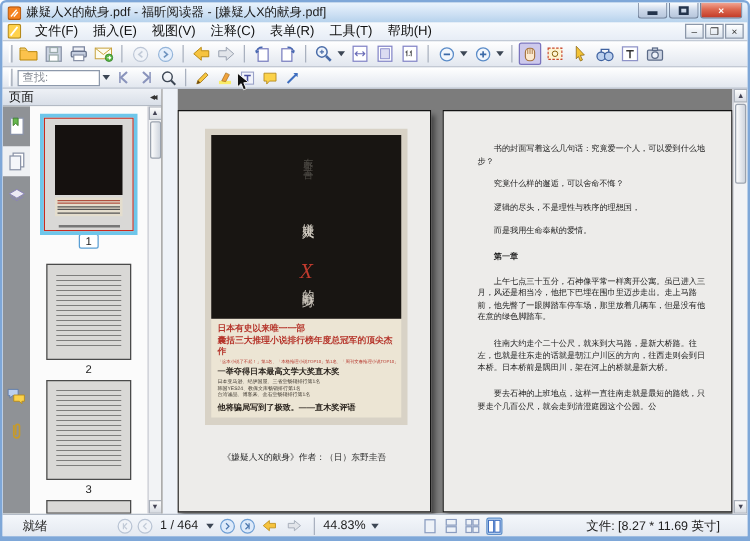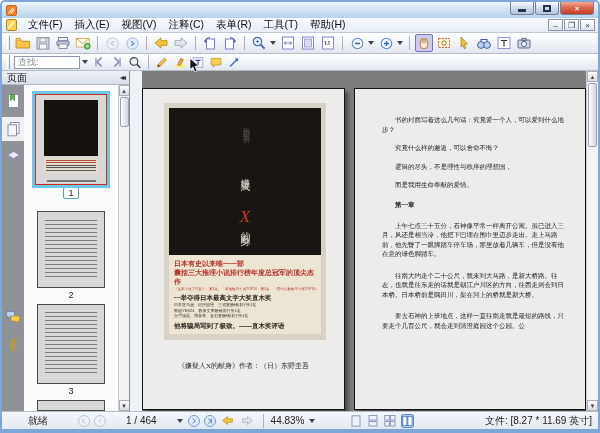--- a/index.html
+++ b/index.html
@@ -88,44 +88,45 @@
   .promo .s1{ color:#3a342c; font-size:4px; line-height:5.5px;}
   .promo .b2{ color:#2a241e; font-size:6.5px; font-weight:bold; margin-top:3px;}
   .caption{ position:absolute; left:0; width:100%; top:272px; text-align:center; font-size:7px; color:#2b2b2b; font-family:"Liberation Serif",serif;}
   
   .p2-inner{ position:absolute; left:27px; right:16px; top:26px; color:#1c1c1c;}
   .p2-inner p{ font-size:6.5px; line-height:9.5px; text-indent:2em; margin-bottom:9px;}
   .p2-inner .chap{ font-size:6.5px; font-weight:bold; text-indent:2em; margin:11px 0 11px 0;}
   .p2-inner p.body{ margin-bottom:12px;}
   
   .statusbar{ height:18px; background:linear-gradient(#f4f7fb,#e4e9f1); border-top:1px solid #b4bcc8;
-    display:flex; align-items:center; font-size:10px; color:#222; padding:0 0; gap:4px;text-align:center;}
+    display:flex; align-items:center; font-size:10px; color:#222; padding:0 16px; gap:4px;}
   .ready{ width:72px;}
   .circ{ width:12px; height:12px; border-radius:50%; border:1px solid #b9c4d4; background:#f0f3f8;
     display:flex; align-items:center; justify-content:center; flex:none;}
   .circ.on{ border:1px solid #6f9fd4; background:#ddeafa;}
   .circ svg{ display:block;}
-  .pagebox{ margin:0 16px; font-size:10px; color:#222;}
+  .pagebox{ margin:0 2px; font-size:10px; color:#222;}
   .zoombox{ margin:0 0;}
   .lay{ width:13px; height:14px; display:flex; align-items:center; justify-content:center; flex:none;}
   .lay.active{ border:1px solid #5f8fc9; background:#cfe3fa; border-radius:2px;}
   .fileinfo{ margin-left:auto; padding-right:6px;}
   
   .cursor{ position:absolute; left:187px; top:56px; z-index:50; pointer-events:none;}
 </style>
 </head>
 <body>
 
 <div class="window">
 
   <div class="titlebar">
     <svg class="app-ico" viewBox="0 0 12 12">
         <rect x="0.5" y="0.5" width="11" height="11" rx="2" fill="#f58220" stroke="#b55a10"></rect>
         <path d="M3 9 L8 3 M5.5 9 L9 5" stroke="#fff" stroke-width="1.2" fill="none"></path>
       </svg>
+    <span class="title-text">嫌疑人X的献身.pdf - 福昕阅读器 - [嫌疑人X的献身.pdf]</span>
     <div class="winbtns">
       <div class="wbtn">
           <span class="mini"></span>
         </div>
       <div class="wbtn">
           <span class="maxi"></span>
         </div>
       <div class="wbtn close">×</div>
     </div>
   </div>

